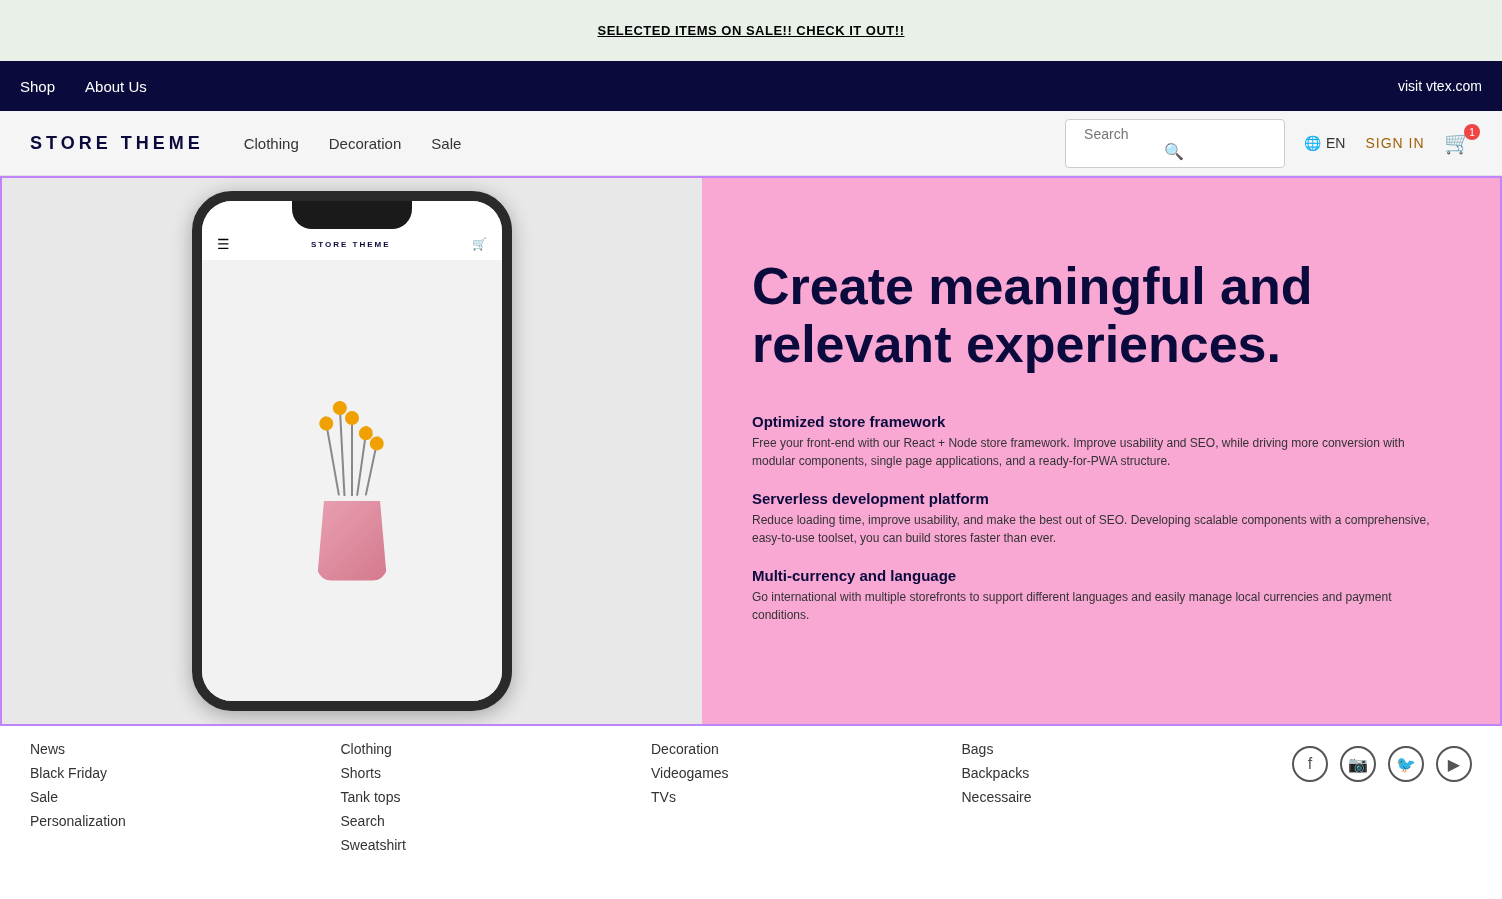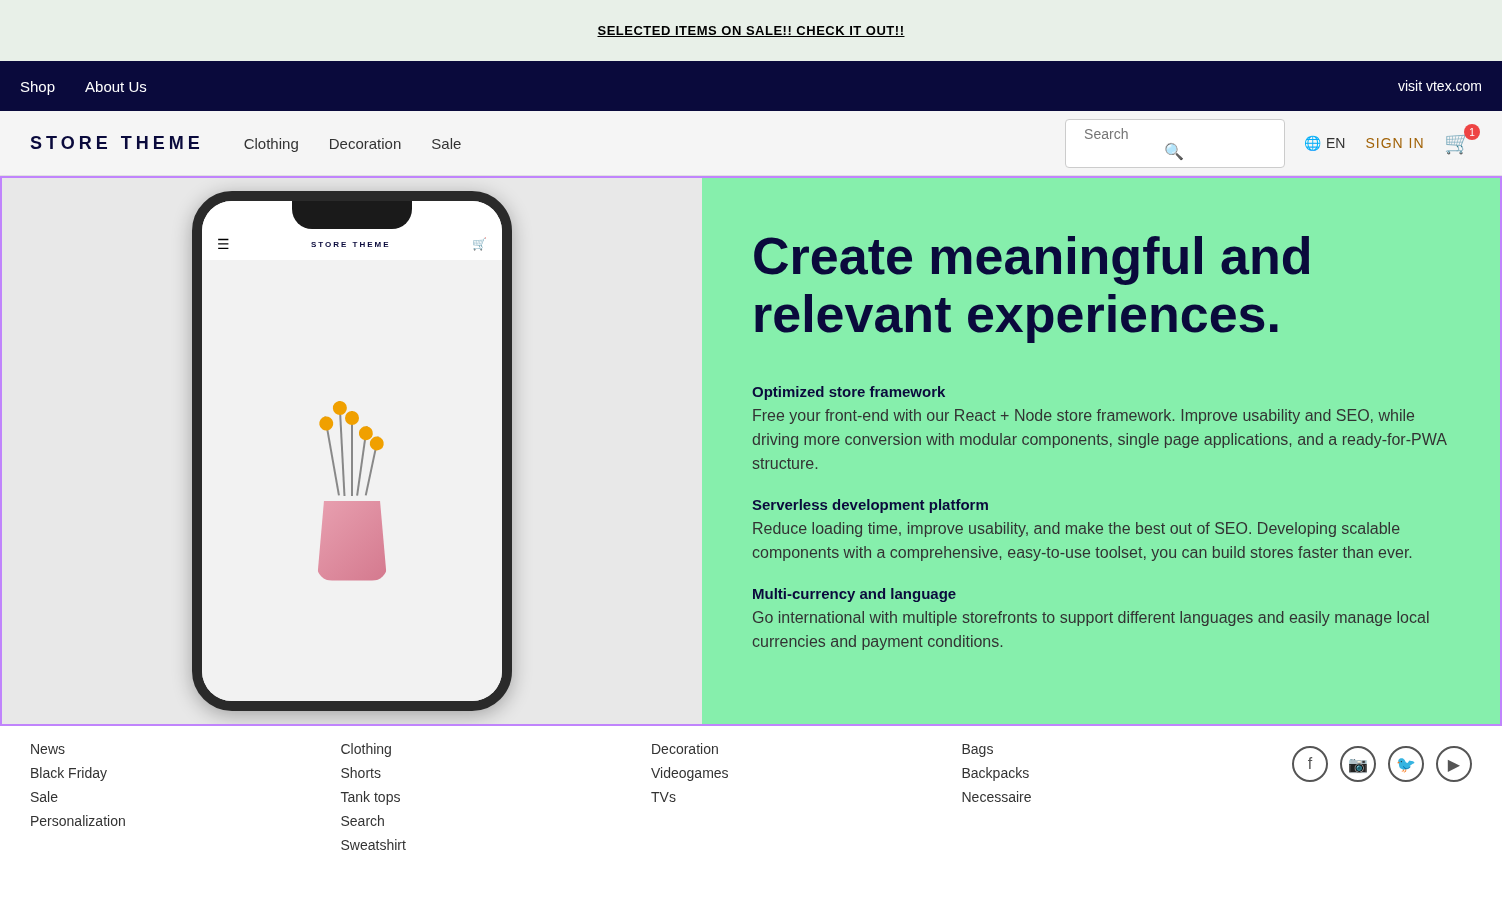--- a/index.html
+++ b/index.html
@@ -236,21 +236,21 @@
       width: 70px;
       height: 80px;
       background: linear-gradient(135deg, #e8a0b0, #d4798e);
       border-radius: 5px 5px 15px 15px;
       clip-path: polygon(10% 0%, 90% 0%, 100% 100%, 0% 100%);
       margin-top: 5px;
     }
 
     .hero-right {
       flex: 1;
-      background-color: #86efac;
+      background-color: #f9a8d4;
       padding: 56px 50px;
       display: flex;
       flex-direction: column;
       justify-content: center;
     }
     .hero-title {
       font-size: 52px;
       font-weight: 900;
       color: #0a0a3c;
       line-height: 1.1;
@@ -259,21 +259,21 @@
     .hero-feature {
       margin-bottom: 20px;
     }
     .hero-feature-title {
       font-weight: bold;
       font-size: 15px;
       color: #0a0a3c;
       margin-bottom: 4px;
     }
     .hero-feature-desc {
-      font-size: 16px;
+      font-size: 12px;
       color: #333;
       line-height: 1.5;
     }
 
     
     .footer {
       background-color: white;
       padding: 15px 30px;
       display: flex;
       gap: 0;

